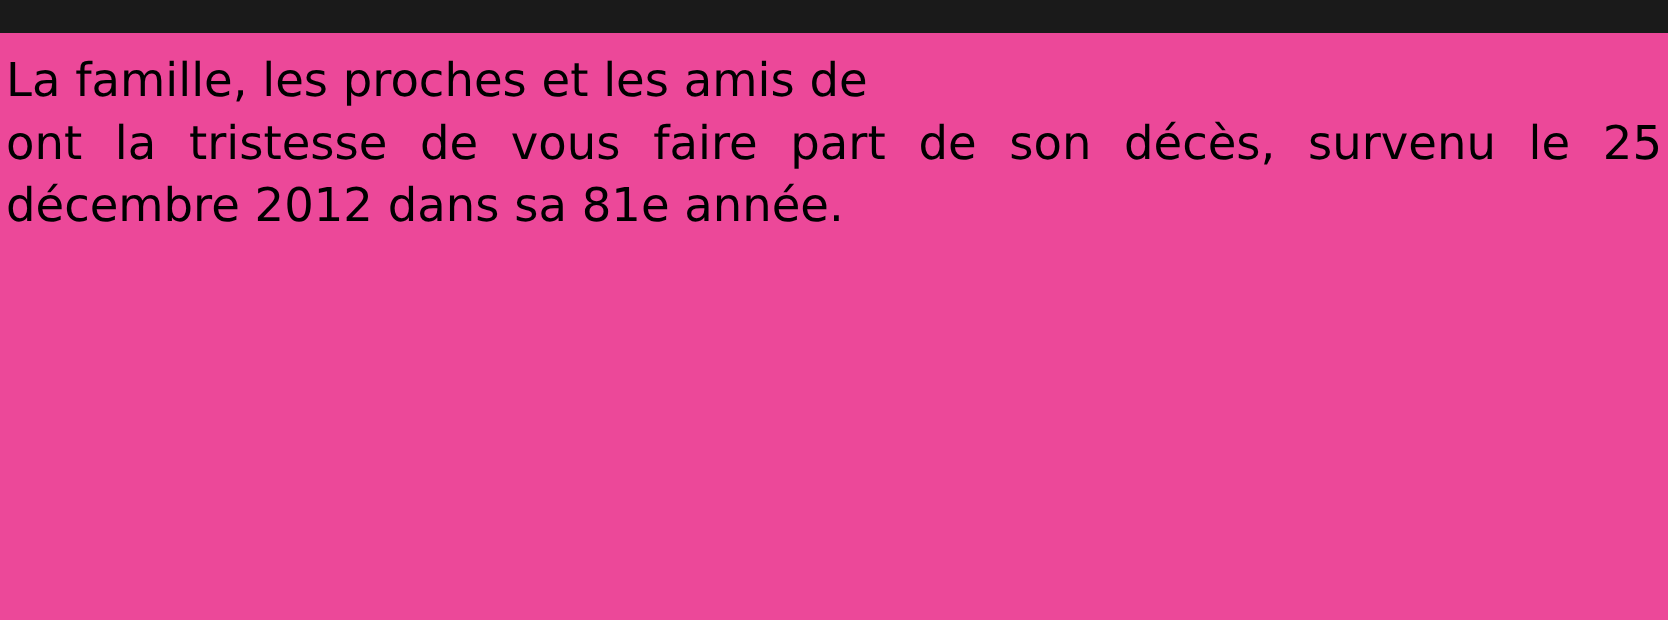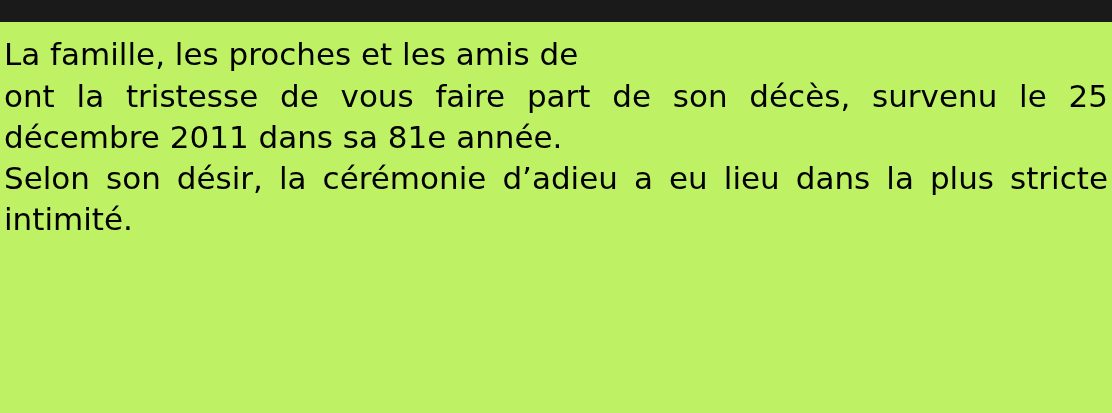--- a/index.html
+++ b/index.html
@@ -4,21 +4,21 @@
 <style>
   html, body {
     margin: 0;
     padding: 0;
     background: #ffffff;
   }
   .page {
     position: relative;
     width: 1112px;
     height: 413px;
-    background: #bef264;
+    background: #ec4899;
     box-sizing: border-box;
     overflow: hidden;
     font-family: "DejaVu Sans", sans-serif;
     color: #000000;
   }
   .top-rule {
     position: absolute;
     left: 0;
     top: 0;
     width: 1112px;
@@ -73,19 +73,18 @@
 <div class="page">
 
   <div class="top-rule"></div>
 
   <div class="notice">
 
     <div class="intro">La famille, les proches et les amis de</div>
 
 
     <div class="body-text">
-      <p class="para">ont la tristesse de vous faire part de son décès, survenu le 25 décembre 2011 dans sa 81e année.</p>
-      <p class="para">Selon son désir, la cérémonie d’adieu a eu lieu dans la plus stricte intimité.</p>
+      <p class="para">ont la tristesse de vous faire part de son décès, survenu le 25 décembre 2012 dans sa 81e année.</p>
     </div>
 
 
   </div>
 </div>
 
 </body></html>

